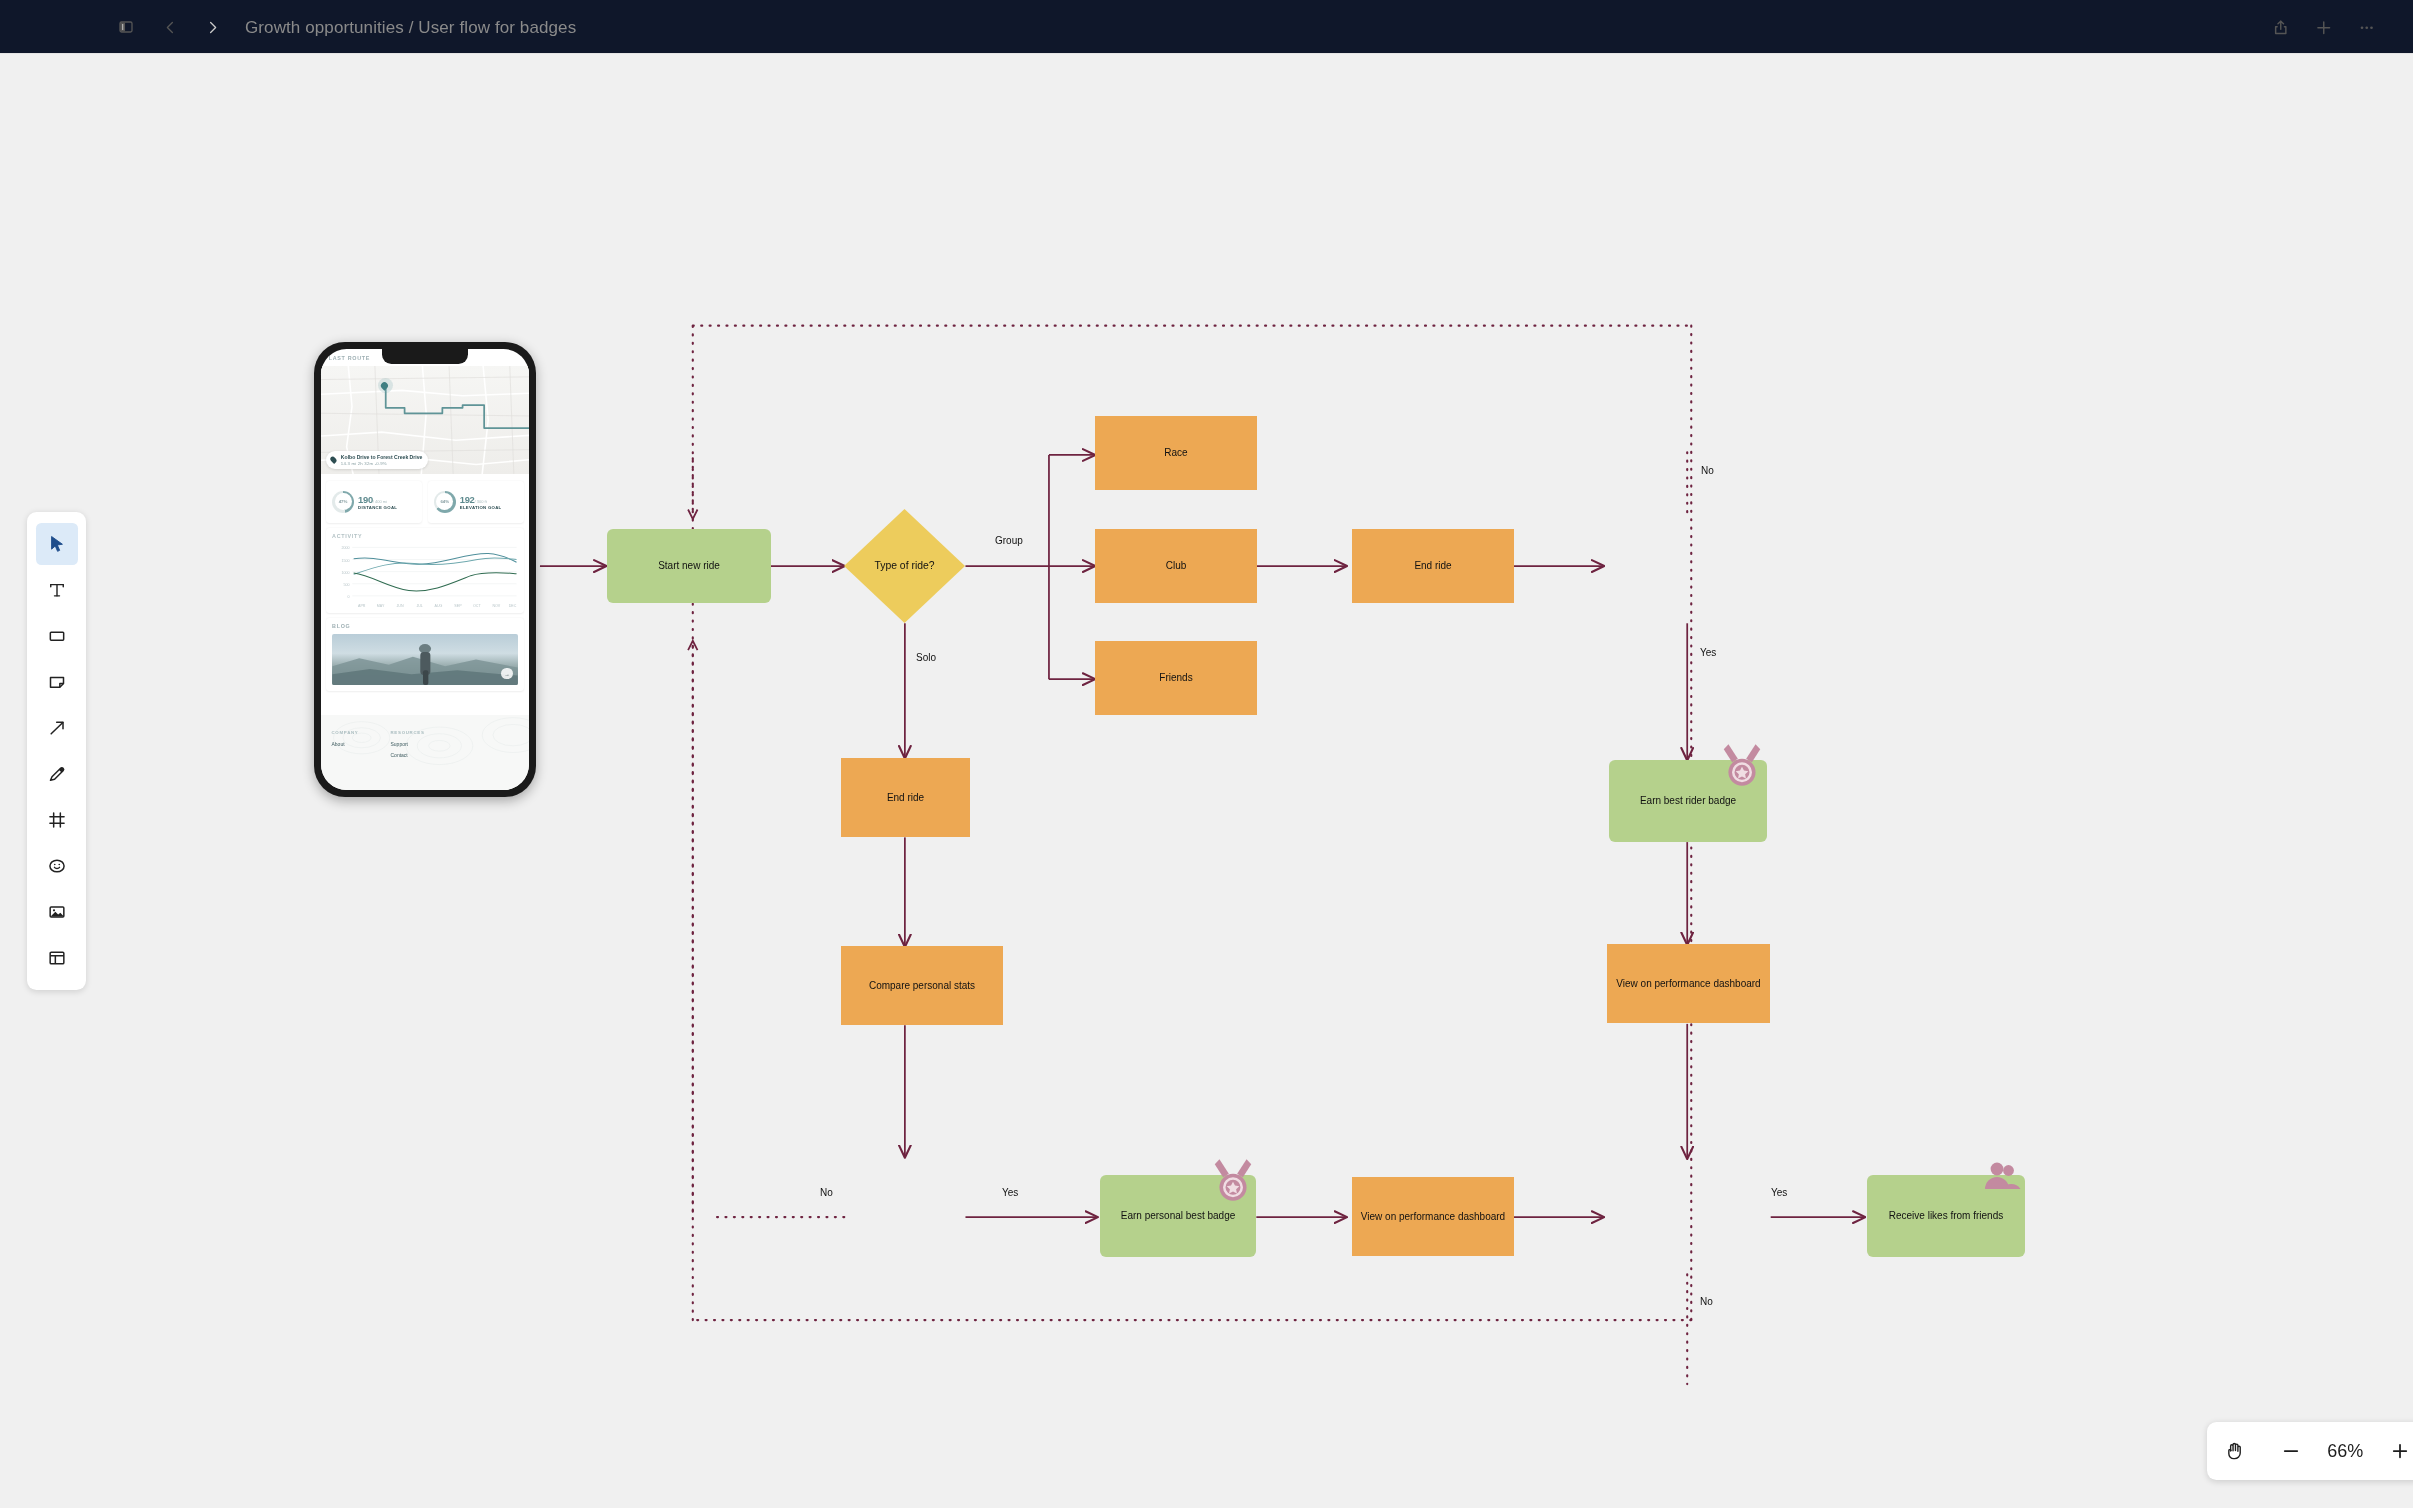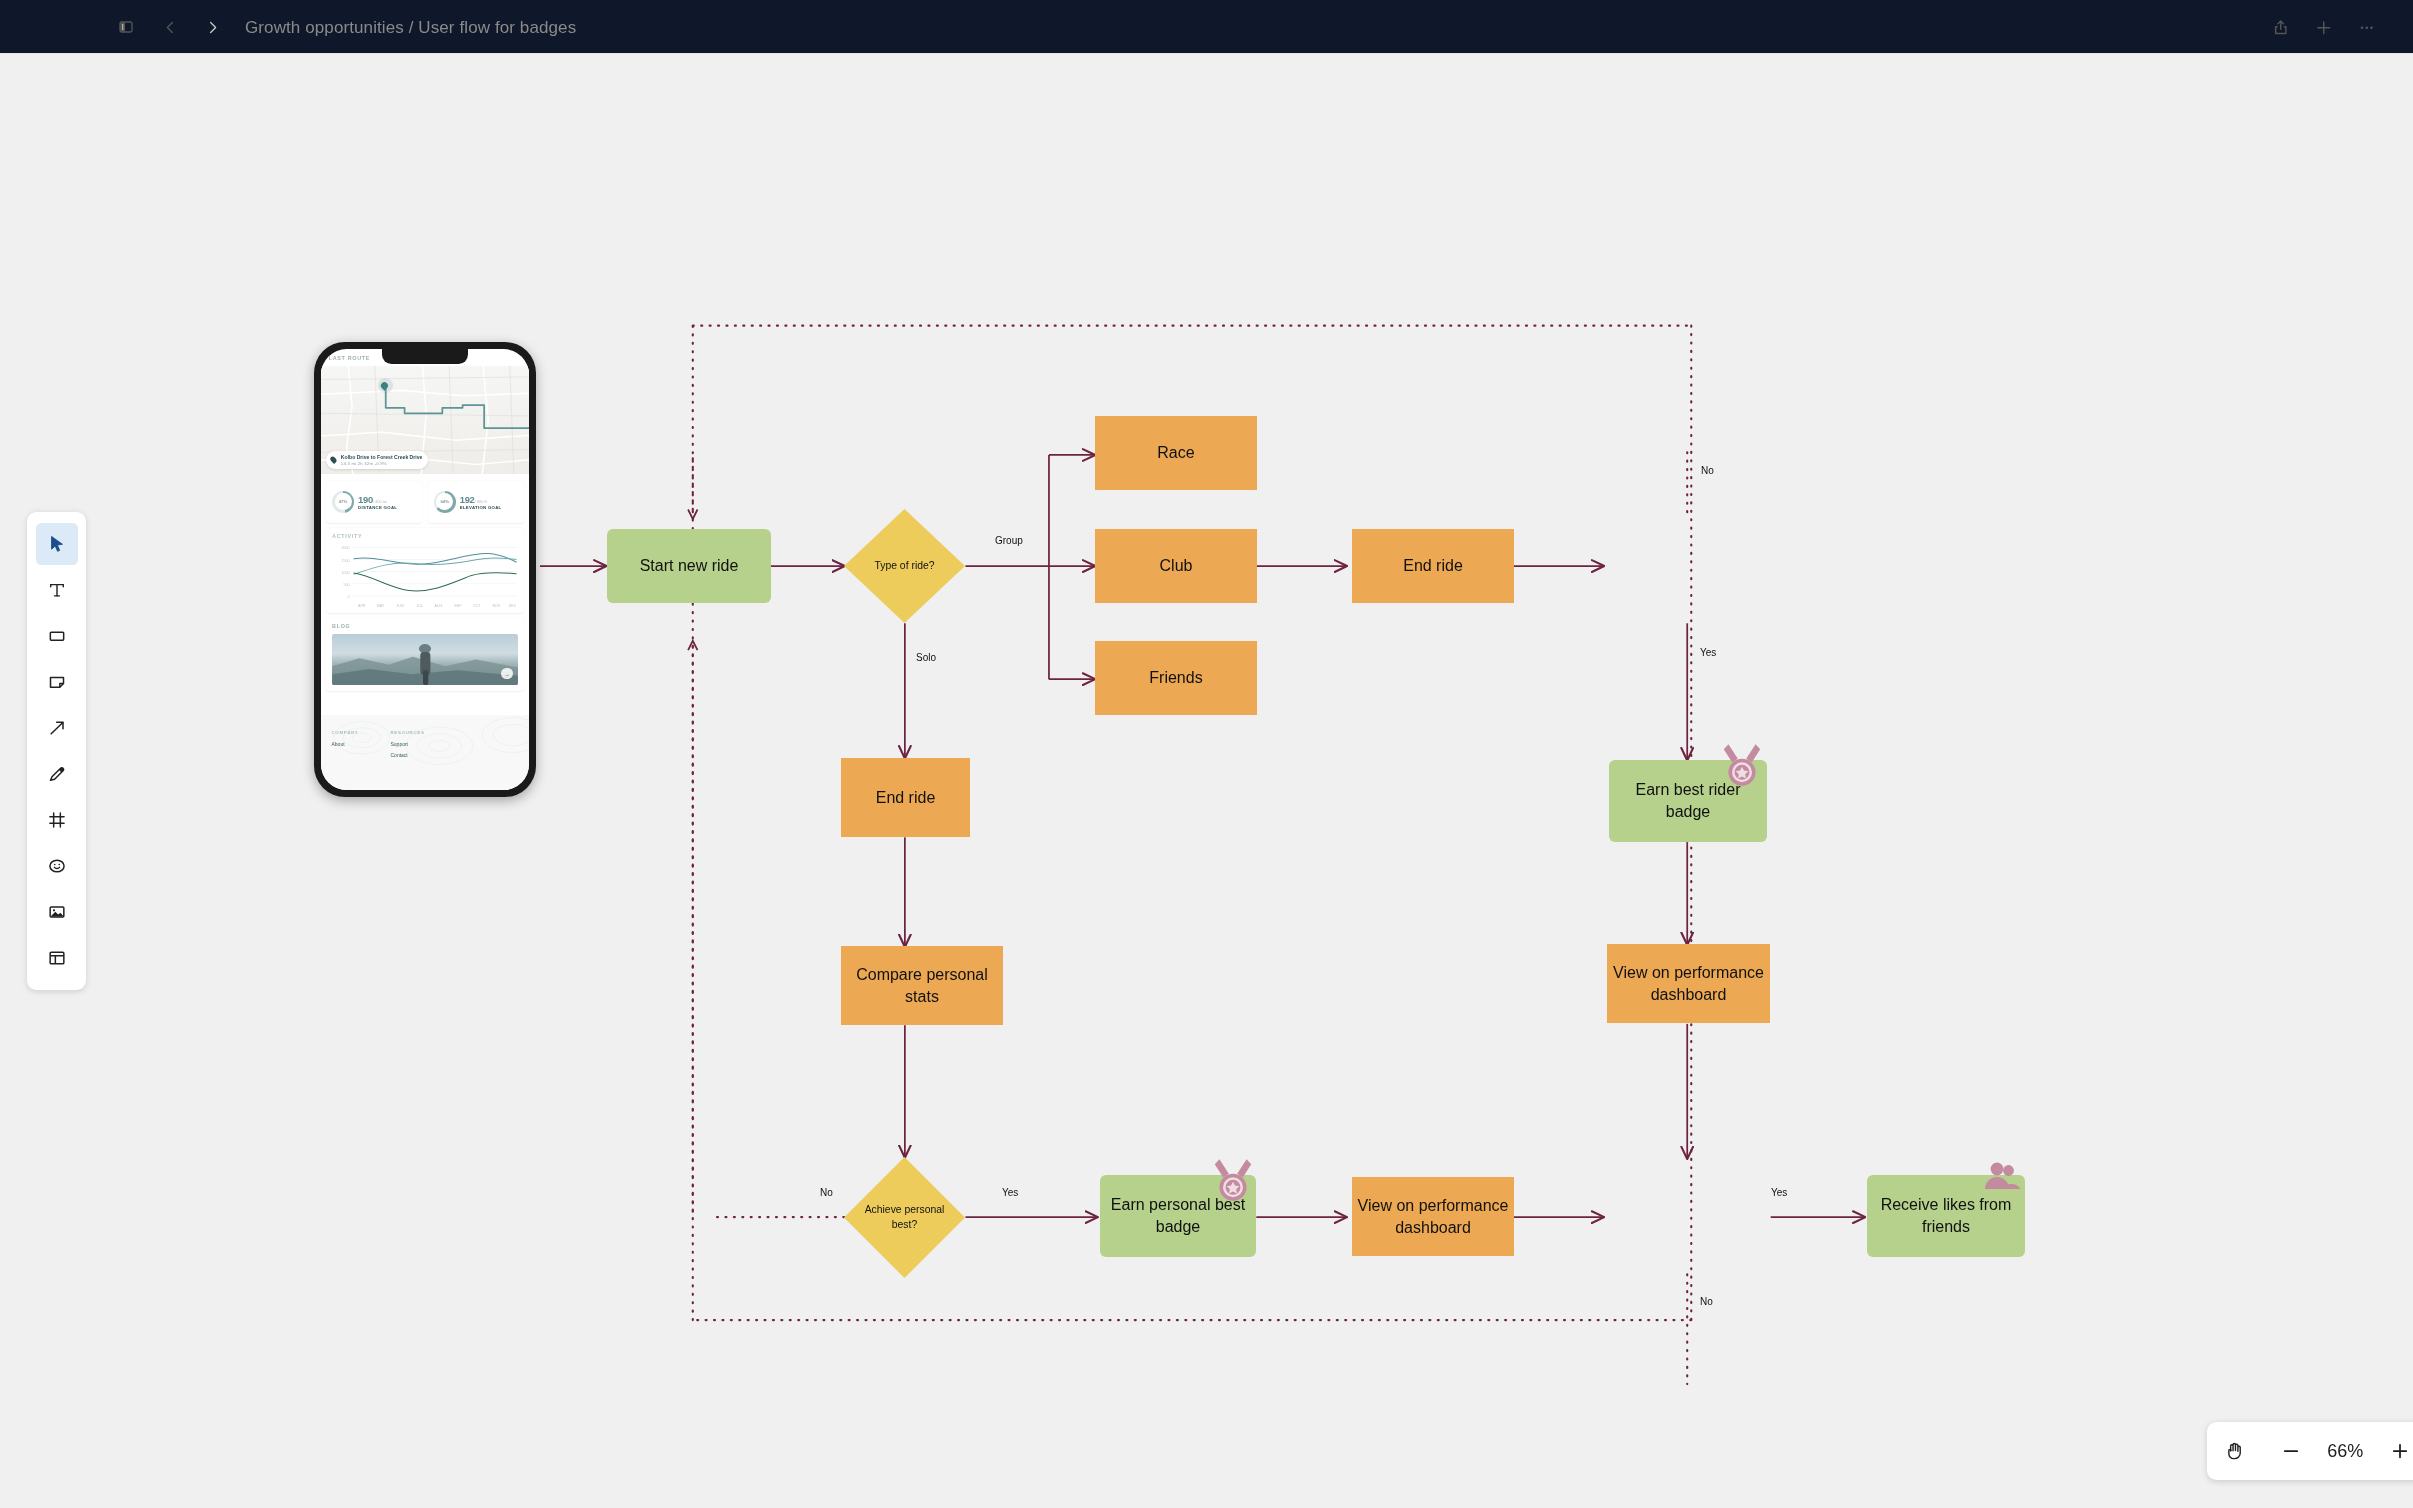--- a/index.html
+++ b/index.html
@@ -114,21 +114,21 @@
   #footer-sec { position:absolute; left:0; bottom:0; width:100%; height:75px;
     background:#f7f8f7; padding:15px 10.8px 0 10.8px; overflow:hidden; }
   .f-head { font-size:4.4px; letter-spacing:0.7px; color:#a9bcbf; font-weight:600; margin-bottom:6px; }
   .f-link { font-size:5px; color:#3f5c60; margin-bottom:4.7px; }
 
   
   .node {
     position: absolute;
     display: flex; align-items: center; justify-content: center;
     text-align: center; color: #111;
-    font-size: 16px; line-height: 1.35;
+    font-size: 10px; line-height: 1.35;
   }
   .node.rect  { background: #eda853; }
   .node.green { background: #b5d18c; border-radius: 6px; }
   .node .lbl { position: relative; z-index: 2; padding: 0 4px; }
   .diamond { position: absolute; display: flex; align-items: center; justify-content: center;
     text-align:center; font-size: 10.4px; color:#111; line-height:1.35; }
   .diamond .dshape { position:absolute; inset:0; background:#edcc5c;
     clip-path: polygon(50% 0, 100% 50%, 50% 100%, 0 50%); }
   .diamond .lbl { position:relative; z-index:2; max-width: 84%; }
 
@@ -532,24 +532,20 @@
   </div>
 
   <div class="node rect" style="left:841px; top:704px; width:129px; height:79px;">
     <span class="lbl">End ride</span>
   </div>
 
   <div class="node rect" style="left:841px; top:892px; width:162px; height:79px;">
     <span class="lbl">Compare personal stats</span>
   </div>
 
-  <div class="diamond" style="left:844px; top:1103px; width:121px; height:121px;">
-    <div class="dshape"></div>
-    <span class="lbl">Achieve personal best?</span>
-  </div>
 
   <div class="node green" style="left:1100px; top:1121px; width:156px; height:82px;">
     <span class="lbl">Earn personal best badge</span>
     <svg class="badge-icon" style="left:108px; top:-19px;" width="50" height="50" viewBox="0 0 48 48">
       <path d="M11 3 L20 17 L14.5 20.5 L6.5 8 Z" fill="#c38aa0"></path>
       <path d="M37 3 L28 17 L33.5 20.5 L41.5 8 Z" fill="#c38aa0"></path>
       <circle cx="24" cy="30" r="13" fill="#c38aa0"></circle>
       <circle cx="24" cy="30" r="8.4" fill="none" stroke="#f0dde3" stroke-width="2.4"></circle>
       <path d="M24 24.6 L25.9 28.4 L30.1 29 L27 31.9 L27.8 36 L24 34 L20.2 36 L21 31.9 L17.9 29 L22.1 28.4 Z" fill="#f0dde3"></path>
     </svg>

